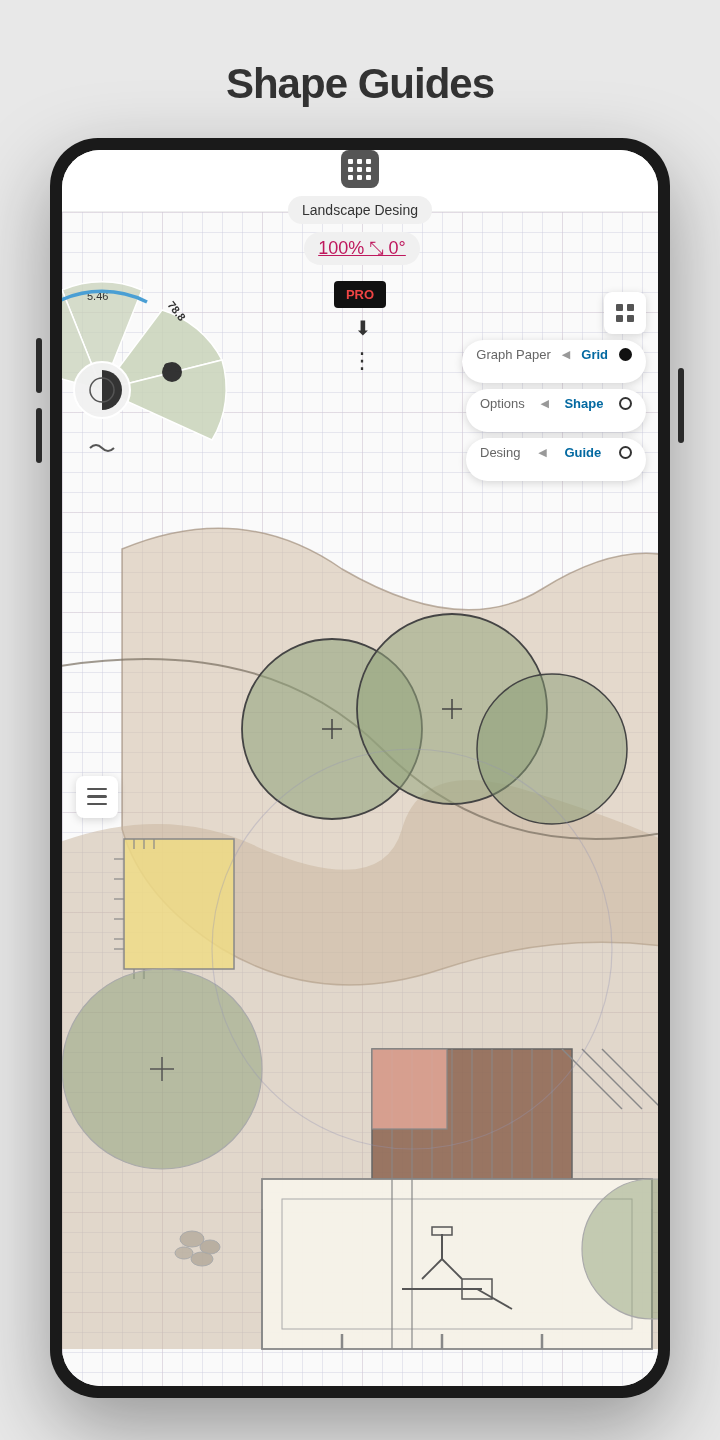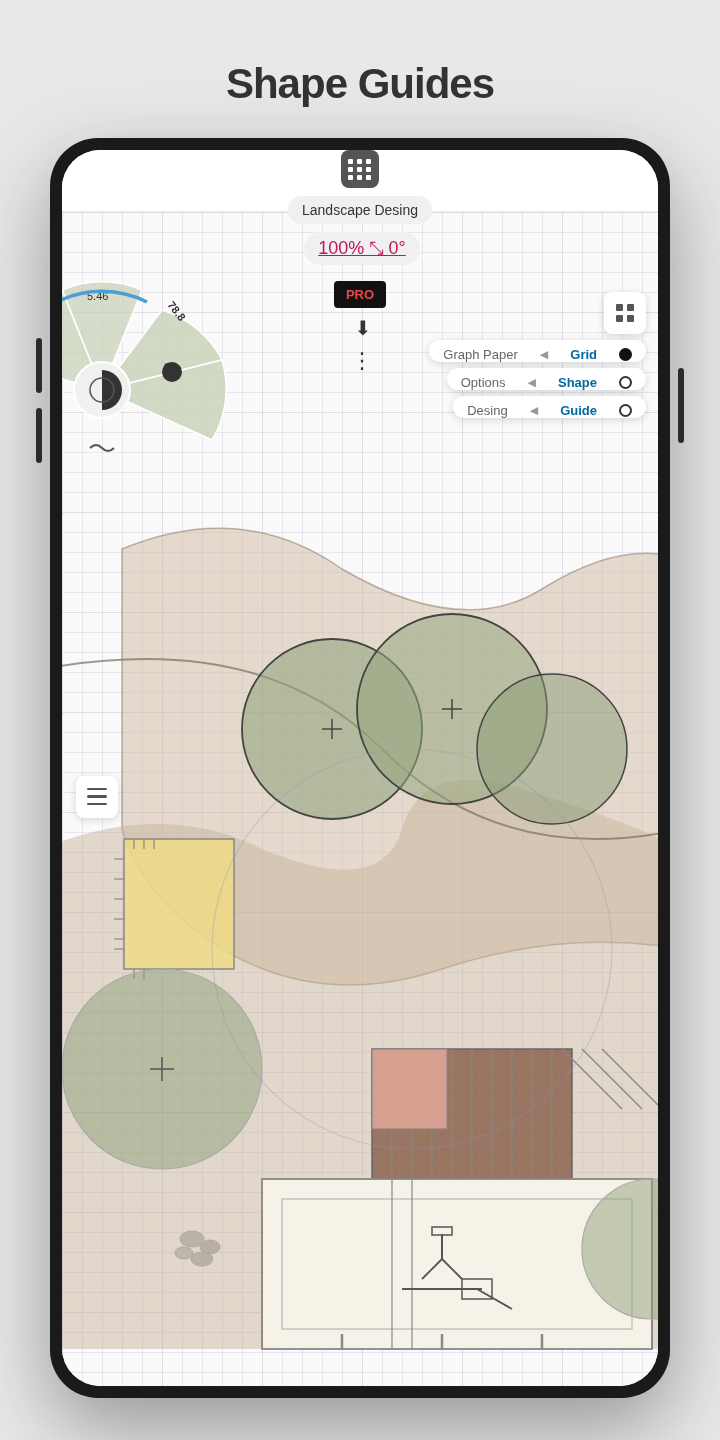--- a/index.html
+++ b/index.html
@@ -198,22 +198,22 @@
       align-items: center;
       justify-content: center;
     }
 
     .option-row {
       background: white;
       border-radius: 22px;
       box-shadow: 0 2px 8px rgba(0,0,0,0.15);
       display: flex;
       align-items: center;
-      padding: 7px 14px 0 14px;
-      gap: 22px;
+      padding: 7px 14px 21px 14px;
+      gap: 11px;
       min-width: 180px;
       justify-content: space-between;
     }
 
     .option-label-left {
       font-size: 13px;
       color: #666;
       font-weight: 400;
     }
 

